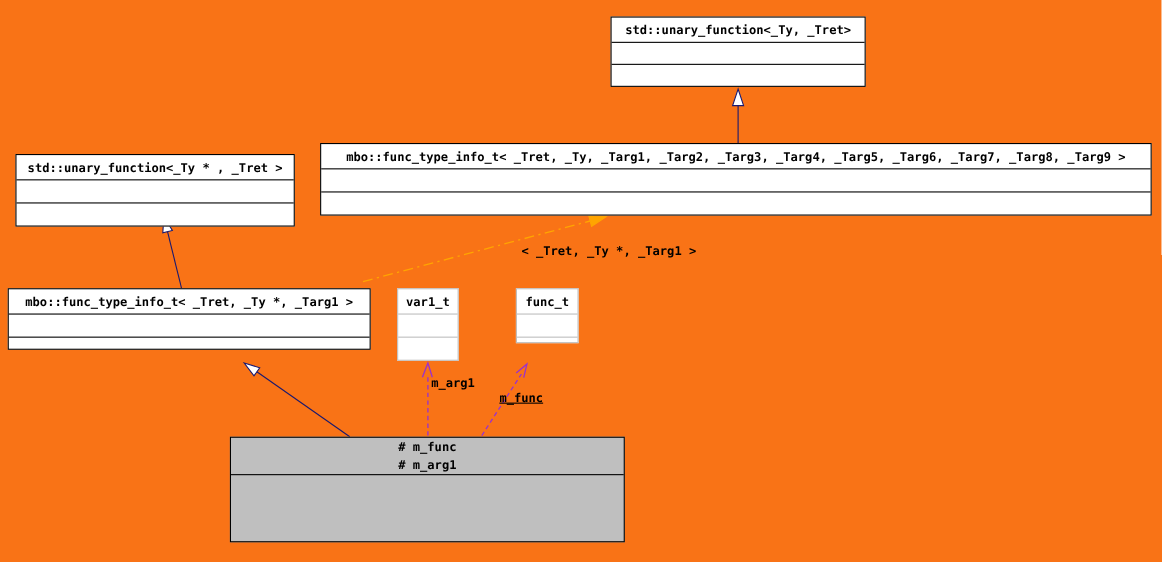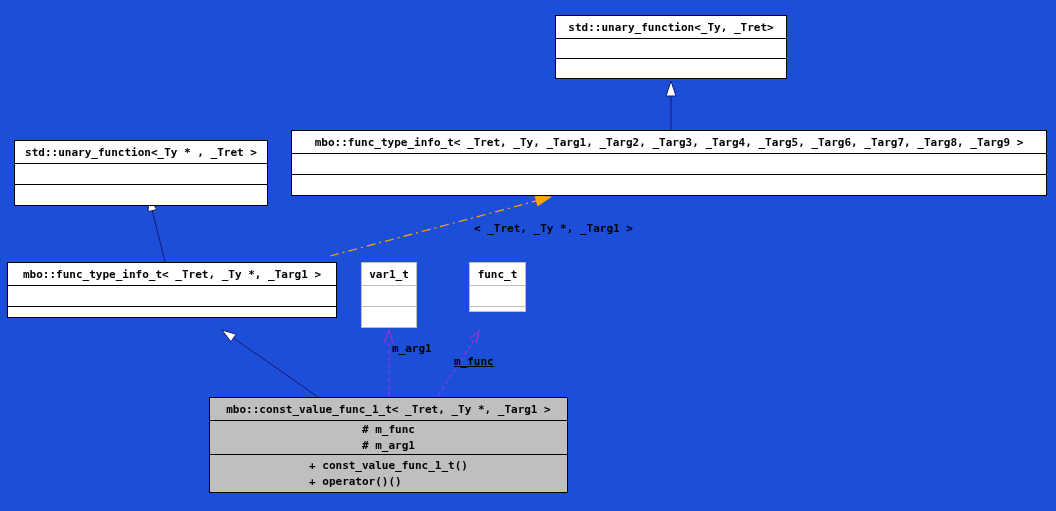--- a/index.html
+++ b/index.html
@@ -5,21 +5,21 @@
   :root{
     --inheritance-edge:#191970;
     --usage-edge:#9a32cd;
     --template-edge:#ffa500;
     --box-border:#000000;
     --muted-box-border:#bebebe;
     --highlight-box-fill:#bfbfbf;
   }
   html,body{margin:0;padding:0;background:#ffffff;}
   #canvas{
-    position:relative;width:1056px;height:511px;background:#1d4ed8;
+    position:relative;width:1056px;height:511px;background:#f97316;
     font-family:"DejaVu Sans Mono","Liberation Mono",monospace;
     font-weight:bold;font-size:11px;color:#000;overflow:hidden;
   }
   .uml-box{
     position:absolute;box-sizing:border-box;background:#fff;
     border:1px solid var(--box-border);
   }
   .uml-box .t{
     height:22px;border-bottom:1px solid var(--box-border);
     display:flex;align-items:center;justify-content:center;
@@ -115,31 +115,24 @@
     <div class="r last"></div>
   </div>
 
   <div class="uml-box muted" style="left:469px;top:262px;width:57px;height:50px;">
     <div class="t">func_t</div>
     <div class="r"></div>
     <div class="r last"></div>
   </div>
 
   <div class="uml-box filled" style="left:209px;top:397px;width:359px;height:96px;">
-    <div class="t" style="background:var(--highlight-box-fill);">mbo::const_value_func_1_t&lt; _Tret, _Ty *, _Targ1 &gt;</div>
     <div class="sec" style="height:33px;">
       <div class="inner">
         <div class="line"># m_func</div>
         <div class="line"># m_arg1</div>
-      </div>
-    </div>
-    <div class="sec last" style="height:37px;">
-      <div class="inner">
-        <div class="line">+ const_value_func_1_t()</div>
-        <div class="line">+ operator()()</div>
       </div>
     </div>
   </div>
 
   <div class="edge-label" style="left:474px;top:222px;">&lt; _Tret, _Ty *, _Targ1 &gt;</div>
   <div class="edge-label" style="left:392px;top:342px;">m_arg1</div>
   <div class="edge-label" style="left:454px;top:355px;text-decoration:underline;">m_func</div>
 
 </div>
 

